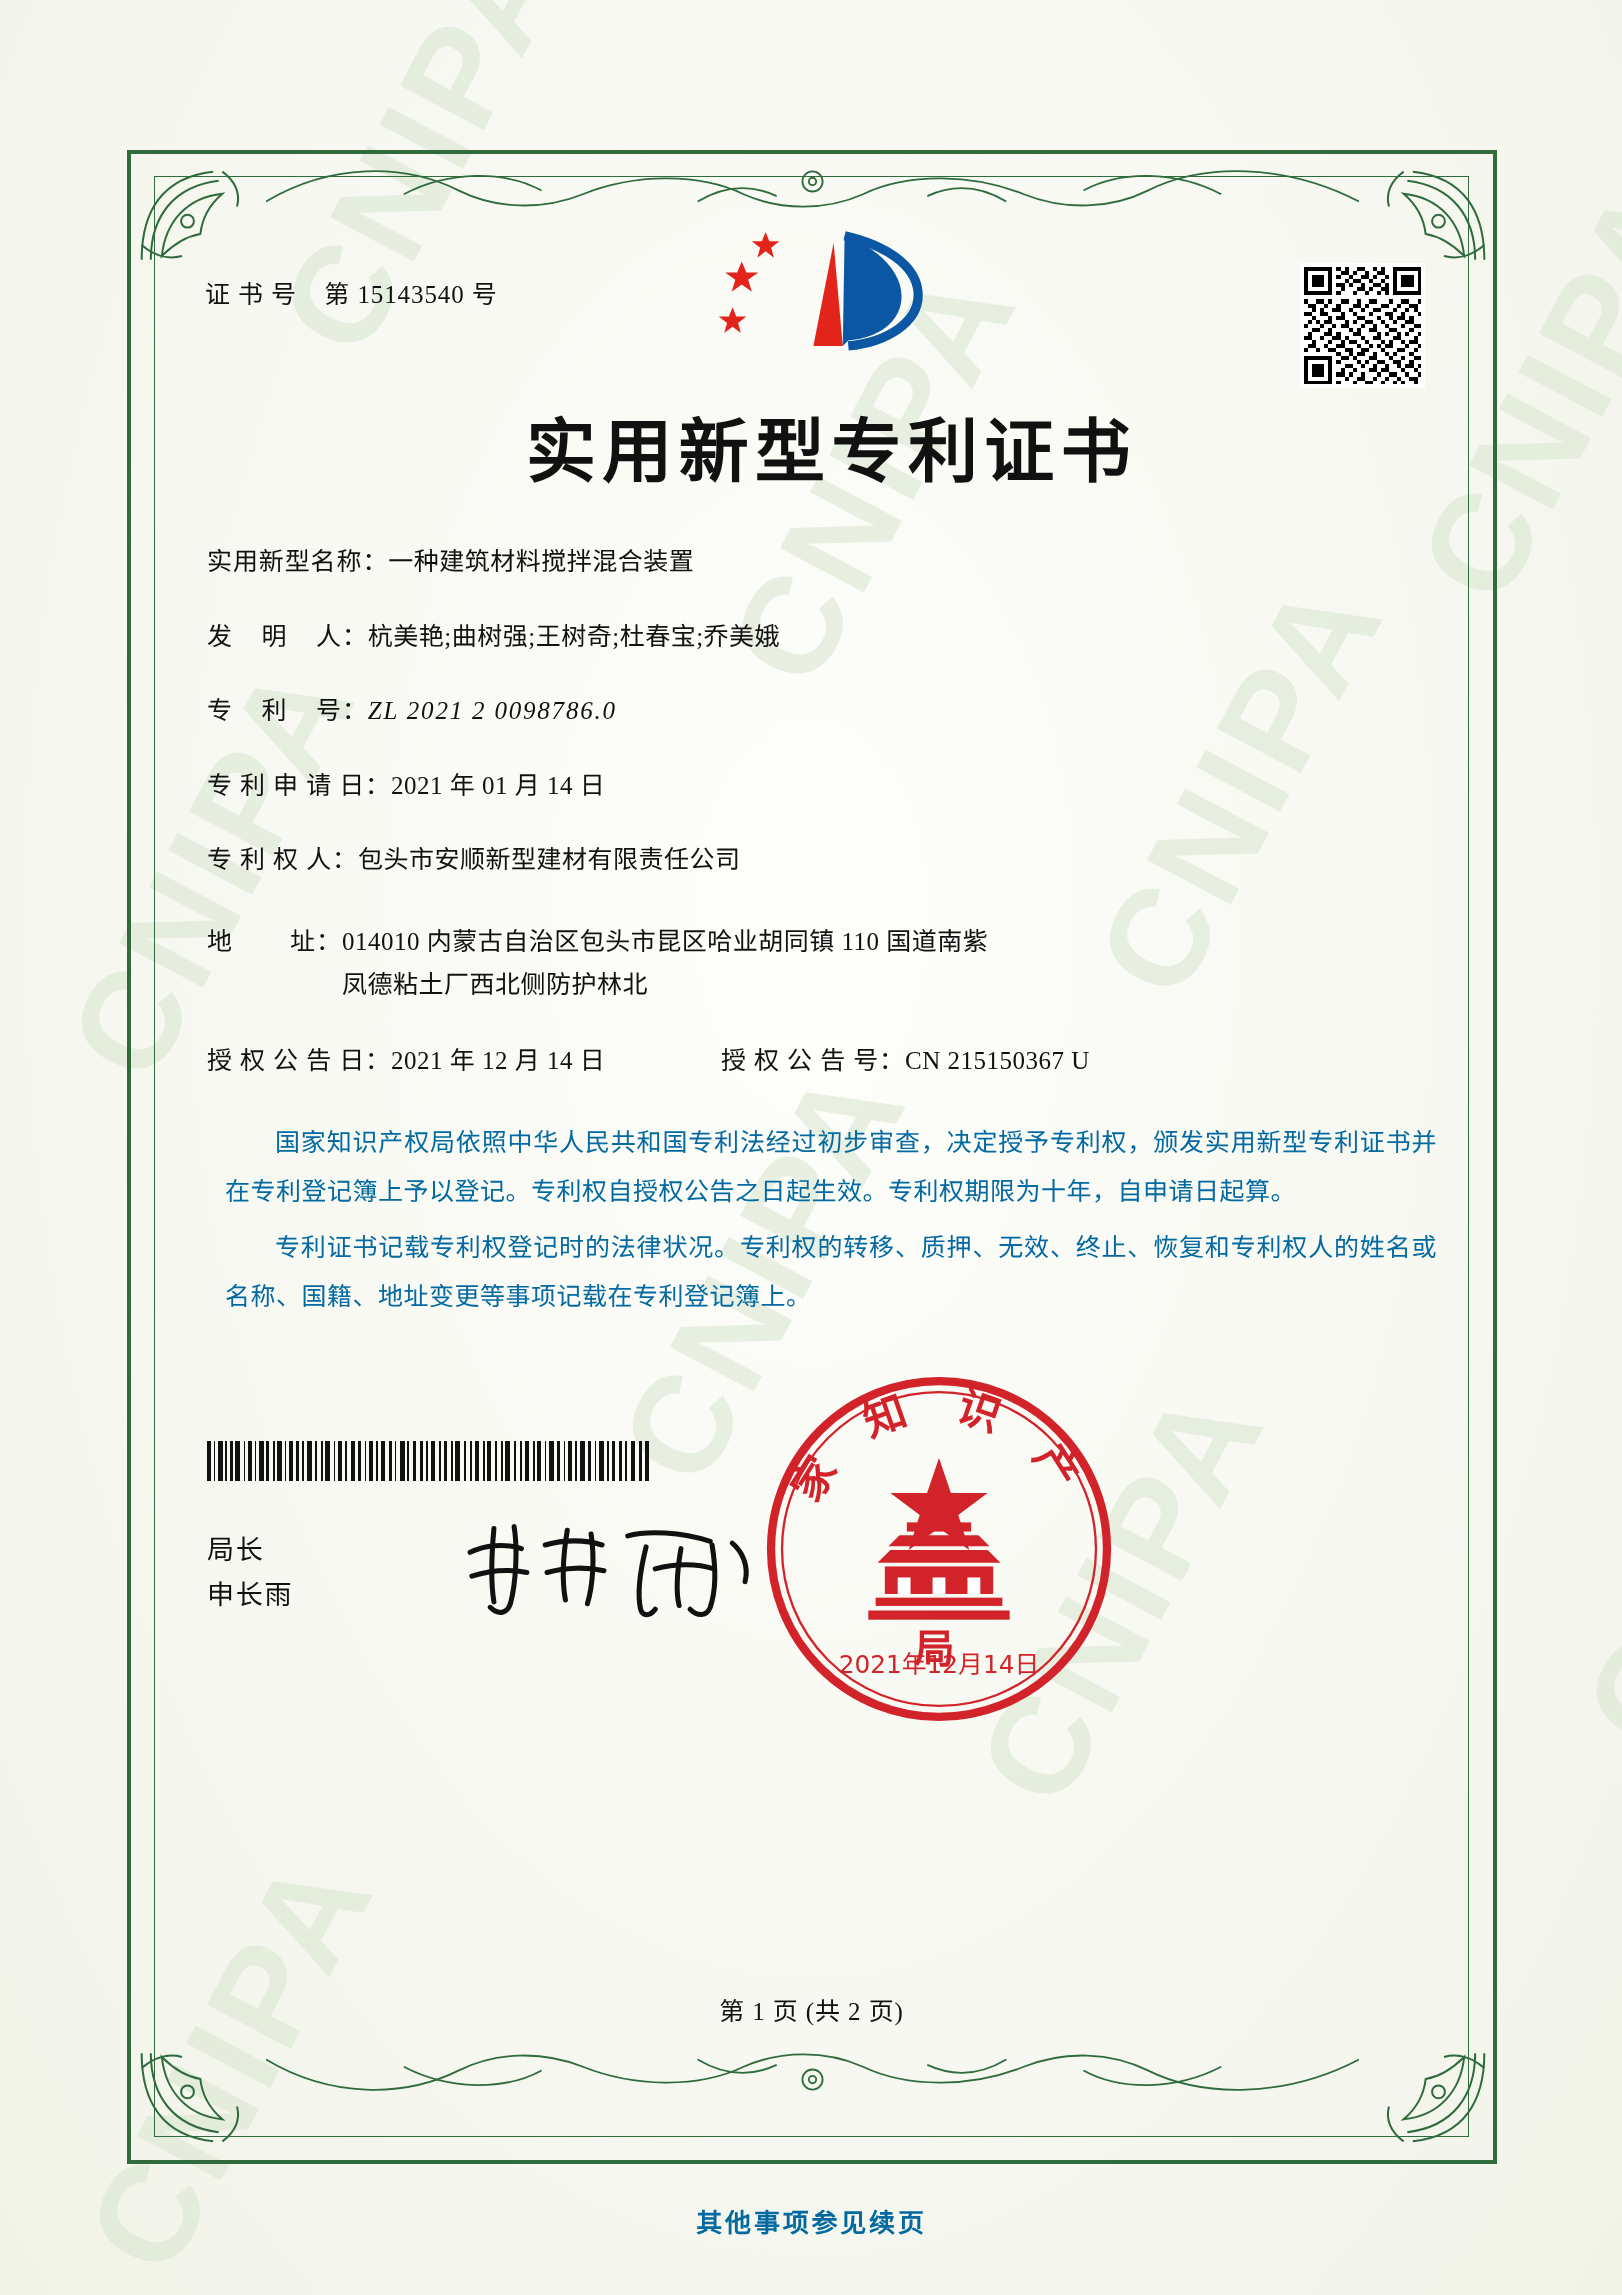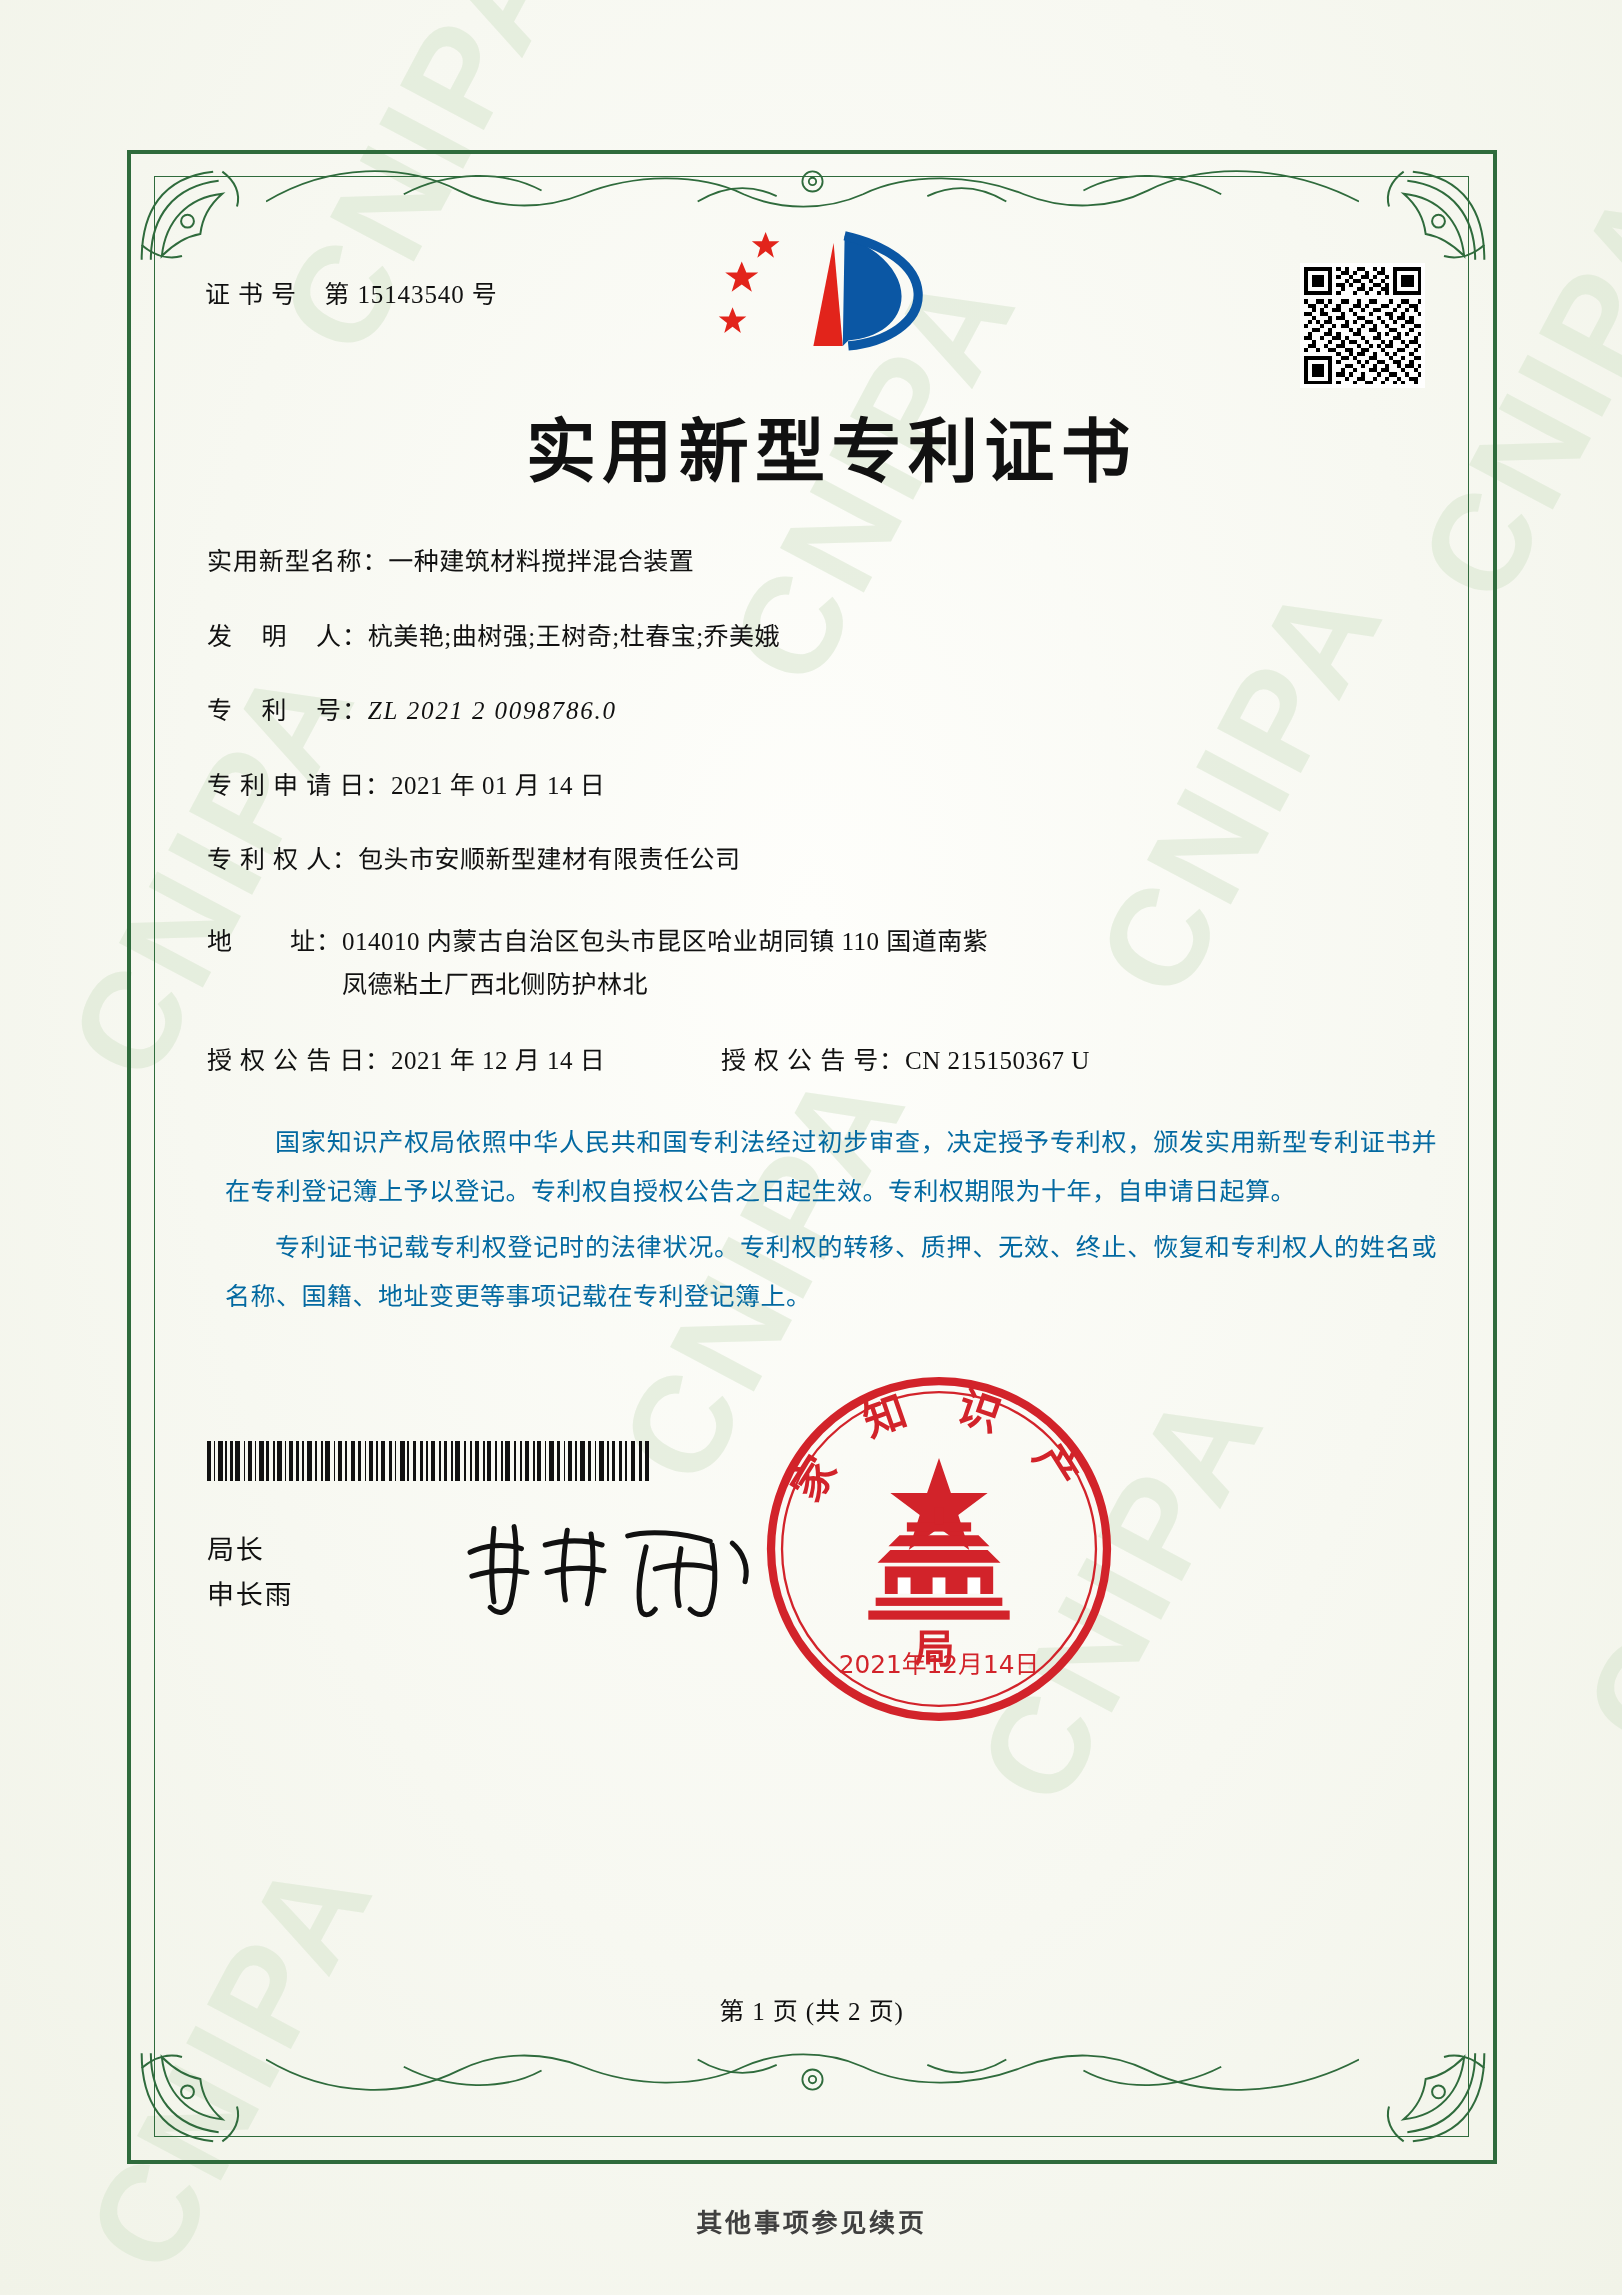--- a/index.html
+++ b/index.html
@@ -255,21 +255,21 @@
   }
 
   .footer-note {
     position: absolute;
     left: 0;
     top: 2202px;
     width: 1623px;
     text-align: center;
     font-size: 26px;
     font-weight: 700;
-    color: #404040;
+    color: #0369a1;
     letter-spacing: 2.8px;
   }
 </style>
 </head>
 <body>
 
 <div class="page">
   <div class="page-tint"></div>
 
   <div class="watermarks">

